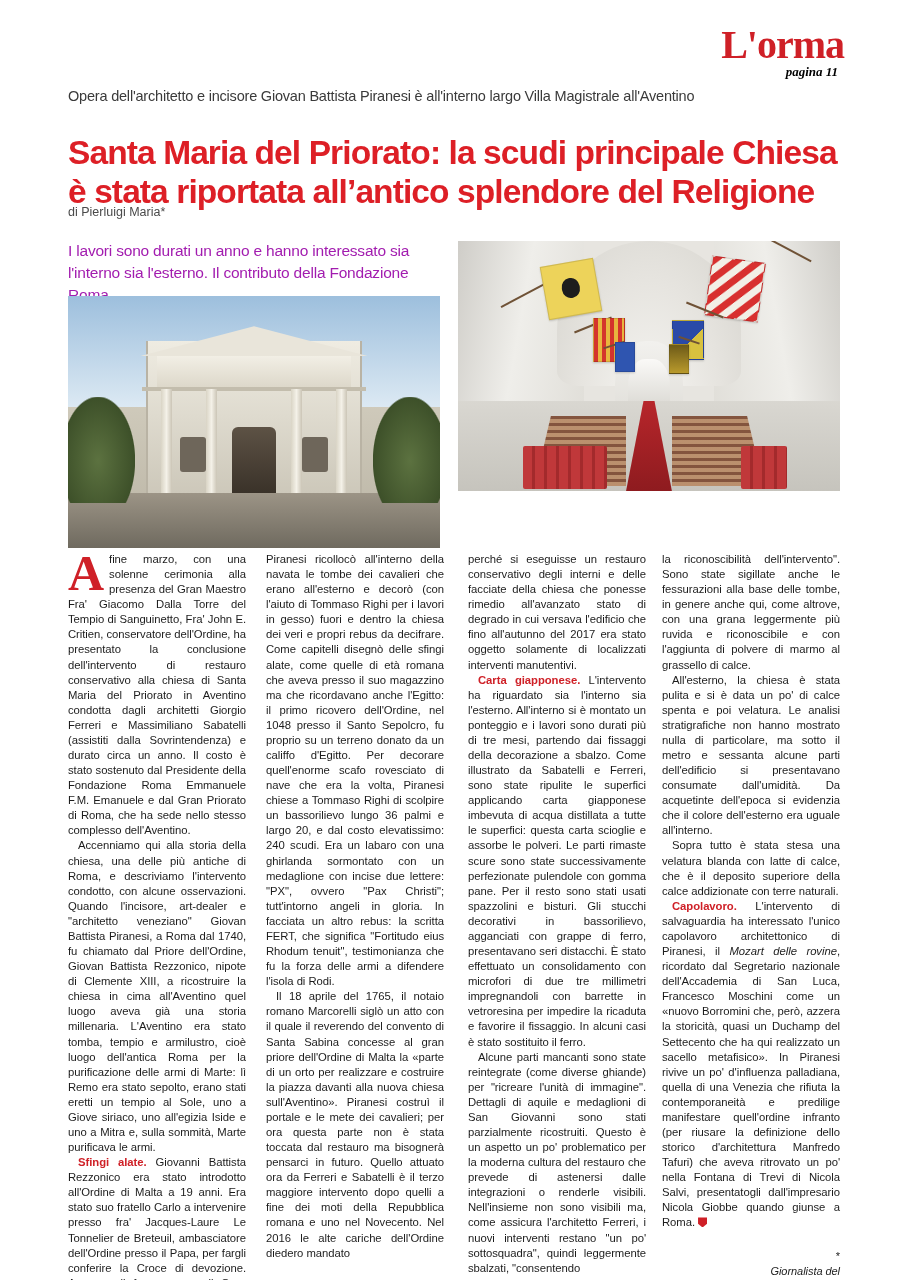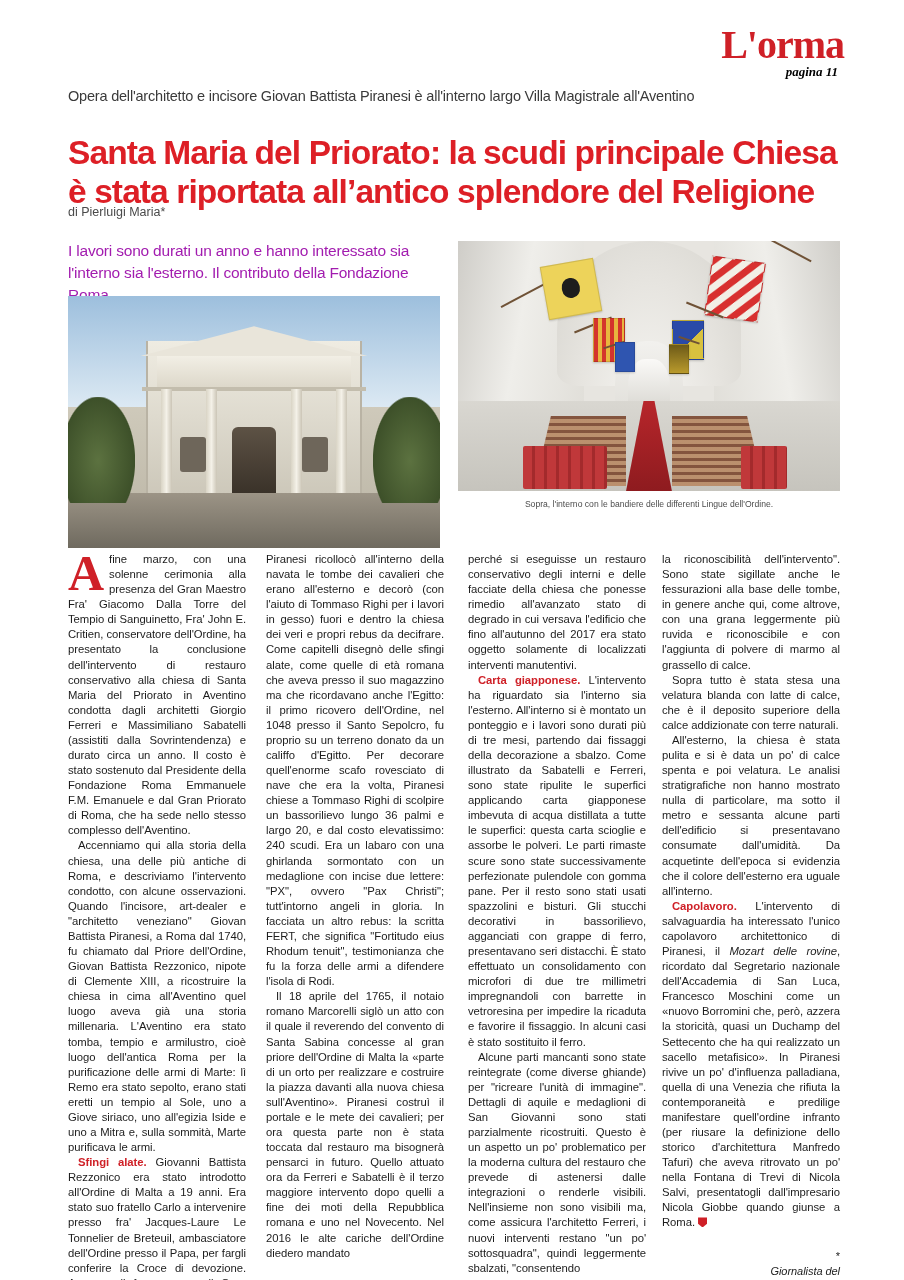--- a/index.html
+++ b/index.html
@@ -373,21 +373,20 @@
           <i class="cloth"></i>
         </div>
       <div class="flag f6">
           <i class="pole"></i>
           <i class="cloth"></i>
         </div>
     </div>
   </div>
 
   <div class="caption">
-    <span>Sopra, l'interno con le bandiere delle differenti Lingue dell'Ordine.</span>
   </div>
 
   <div class="cols">
 
     <div class="col c1">
       <p class="first"><span class="dropcap">A</span><span>fine marzo, con una solenne cerimonia alla presenza del Gran Maestro Fra' Giacomo Dalla Torre del Tempio di Sanguinetto, Fra' John E. Critien, conservatore dell'Ordine, ha presentato la conclusione dell'intervento di restauro conservativo alla chiesa di Santa Maria del Priorato in Aventino condotta dagli architetti Giorgio Ferreri e Massimiliano Sabatelli (assistiti dalla Sovrintendenza) e durato circa un anno. Il costo è stato sostenuto dal Presidente della Fondazione Roma Emmanuele F.M. Emanuele e dal Gran Priorato di Roma, che ha sede nello stesso complesso dell'Aventino.</span></p>
       <p>Accenniamo qui alla storia della chiesa, una delle più antiche di Roma, e descriviamo l'intervento condotto, con alcune osservazioni. Quando l'incisore, art-dealer e "architetto veneziano" Giovan Battista Piranesi, a Roma dal 1740, fu chiamato dal Priore dell'Ordine, Giovan Battista Rezzonico, nipote di Clemente XIII, a ricostruire la chiesa in cima all'Aventino quel luogo aveva già una storia millenaria. L'Aventino era stato tomba, tempio e armilustro, cioè luogo dell'antica Roma per la purificazione delle armi di Marte: lì Remo era stato sepolto, erano stati eretti un tempio al Sole, uno a Giove siriaco, uno all'egizia Iside e uno a Mitra e, sulla sommità, Marte purificava le armi.</p>
       <p><span class="lead-in">Sfingi alate.</span><span> Giovanni Battista Rezzonico era stato introdotto all'Ordine di Malta a 19 anni. Era stato suo fratello Carlo a intervenire presso fra' Jacques-Laure Le Tonnelier de Breteuil, ambasciatore dell'Ordine presso il Papa, per fargli conferire la Croce di devozione. Appena gli fu concessa, il Gran Maestro fra' Manuel Pinto de Fonseca scrisse: «Da questa croce al monsignore la Religione Gerosolimitana potrà trarne gran vantaggio». Fu profeta perché, tre anni dopo, il Rezzonico, divenuto Priore a Roma, chiamò Piranesi a rifare la chiesa. Giovan Battista aveva 43 anni, e in quei pochi metri si prefisse che il grande libro di pietra dell'architettura dovesse riassumere un'intera storia: quella dei cavalieri dell'Ordine, quella dei Rezzonico e dei santi Battista e Basilio.</span></p>
     </div>
 
@@ -397,22 +396,22 @@
     </div>
 
     <div class="col c3">
       <p class="first">perché si eseguisse un restauro conservativo degli interni e delle facciate della chiesa che ponesse rimedio all'avanzato stato di degrado in cui versava l'edificio che fino all'autunno del 2017 era stato oggetto solamente di localizzati interventi manutentivi.</p>
       <p><span class="lead-in">Carta giapponese.</span><span> L'intervento ha riguardato sia l'interno sia l'esterno. All'interno si è montato un ponteggio e i lavori sono durati più di tre mesi, partendo dai fissaggi della decorazione a sbalzo. Come illustrato da Sabatelli e Ferreri, sono state ripulite le superfici applicando carta giapponese imbevuta di acqua distillata a tutte le superfici: questa carta scioglie e assorbe le polveri. Le parti rimaste scure sono state successivamente perfezionate pulendole con gomma pane. Per il resto sono stati usati spazzolini e bisturi. Gli stucchi decorativi in bassorilievo, agganciati con grappe di ferro, presentavano seri distacchi. È stato effettuato un consolidamento con microfori di due tre millimetri impregnandoli con barrette in vetroresina per impedire la ricaduta e favorire il fissaggio. In alcuni casi è stato sostituito il ferro.</span></p>
       <p>Alcune parti mancanti sono state reintegrate (come diverse ghiande) per "ricreare l'unità di immagine". Dettagli di aquile e medaglioni di San Giovanni sono stati parzialmente ricostruiti. Questo è un aspetto un po' problematico per la moderna cultura del restauro che prevede di astenersi dalle integrazioni o renderle visibili. Nell'insieme non sono visibili ma, come assicura l'architetto Ferreri, i nuovi interventi restano "un po' sottosquadra", quindi leggermente sbalzati, "consentendo</p>
     </div>
 
     <div class="col c4">
       <p class="first">la riconoscibilità dell'intervento". Sono state sigillate anche le fessurazioni alla base delle tombe, in genere anche qui, come altrove, con una grana leggermente più ruvida e riconoscibile e con l'aggiunta di polvere di marmo al grassello di calce.</p>
+      <p>All'esterno, la chiesa è stata pulita e si è data un po' di calce spenta e poi velatura. Le analisi stratigrafiche non hanno mostrato nulla di particolare, ma sotto il metro e sessanta alcune parti dell'edificio si presentavano consumate dall'umidità. Da acquetinte dell'epoca si evidenzia che il colore dell'esterno era uguale all'interno.</p>
       <p>Sopra tutto è stata stesa una velatura blanda con latte di calce, che è il deposito superiore della calce addizionate con terre naturali.</p>
-      <p>All'esterno, la chiesa è stata pulita e si è data un po' di calce spenta e poi velatura. Le analisi stratigrafiche non hanno mostrato nulla di particolare, ma sotto il metro e sessanta alcune parti dell'edificio si presentavano consumate dall'umidità. Da acquetinte dell'epoca si evidenzia che il colore dell'esterno era uguale all'interno.</p>
       <p><span class="lead-in">Capolavoro.</span><span> L'intervento di salvaguardia ha interessato l'unico capolavoro architettonico di Piranesi, il </span><span class="ital">Mozart delle rovine</span><span>, ricordato dal Segretario nazionale dell'Accademia di San Luca, Francesco Moschini come un «nuovo Borromini che, però, azzera la storicità, quasi un Duchamp del Settecento che ha qui realizzato un sacello metafisico». In Piranesi rivive un po' d'influenza palladiana, quella di una Venezia che rifiuta la contemporaneità e predilige manifestare quell'ordine infranto (per riusare la definizione dello storico d'architettura Manfredo Tafuri) che aveva ritrovato un po' nella Fontana di Trevi di Nicola Salvi, presentatogli dall'impresario Nicola Giobbe quando giunse a Roma.</span><span class="endmark"></span></p>
       <div class="credit">
         <span>
             <span>* </span>
             <span class="ital">Giornalista del</span>
             <span> Corriere della Sera</span>
           </span>
 
       </div>
     </div>

